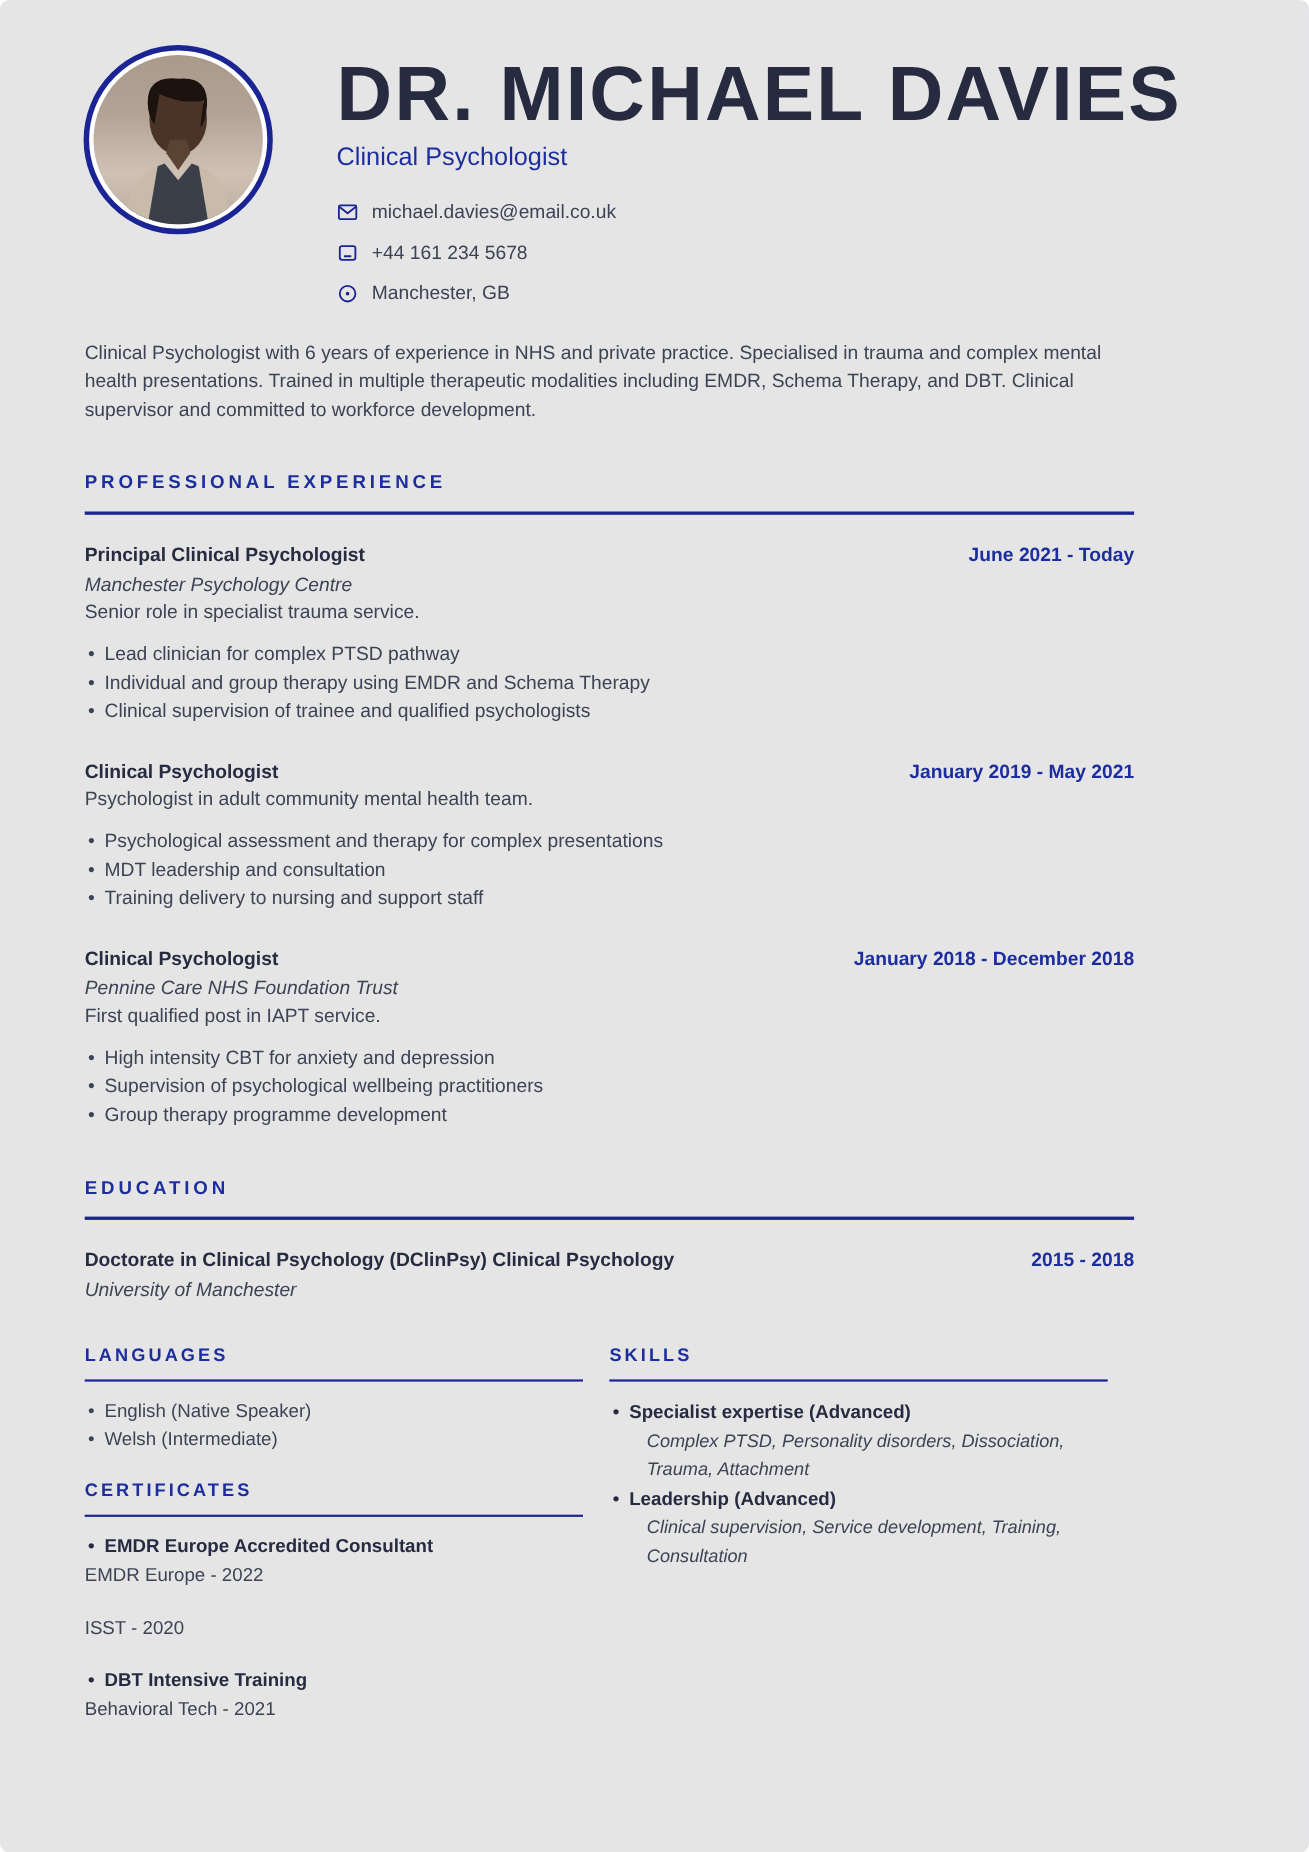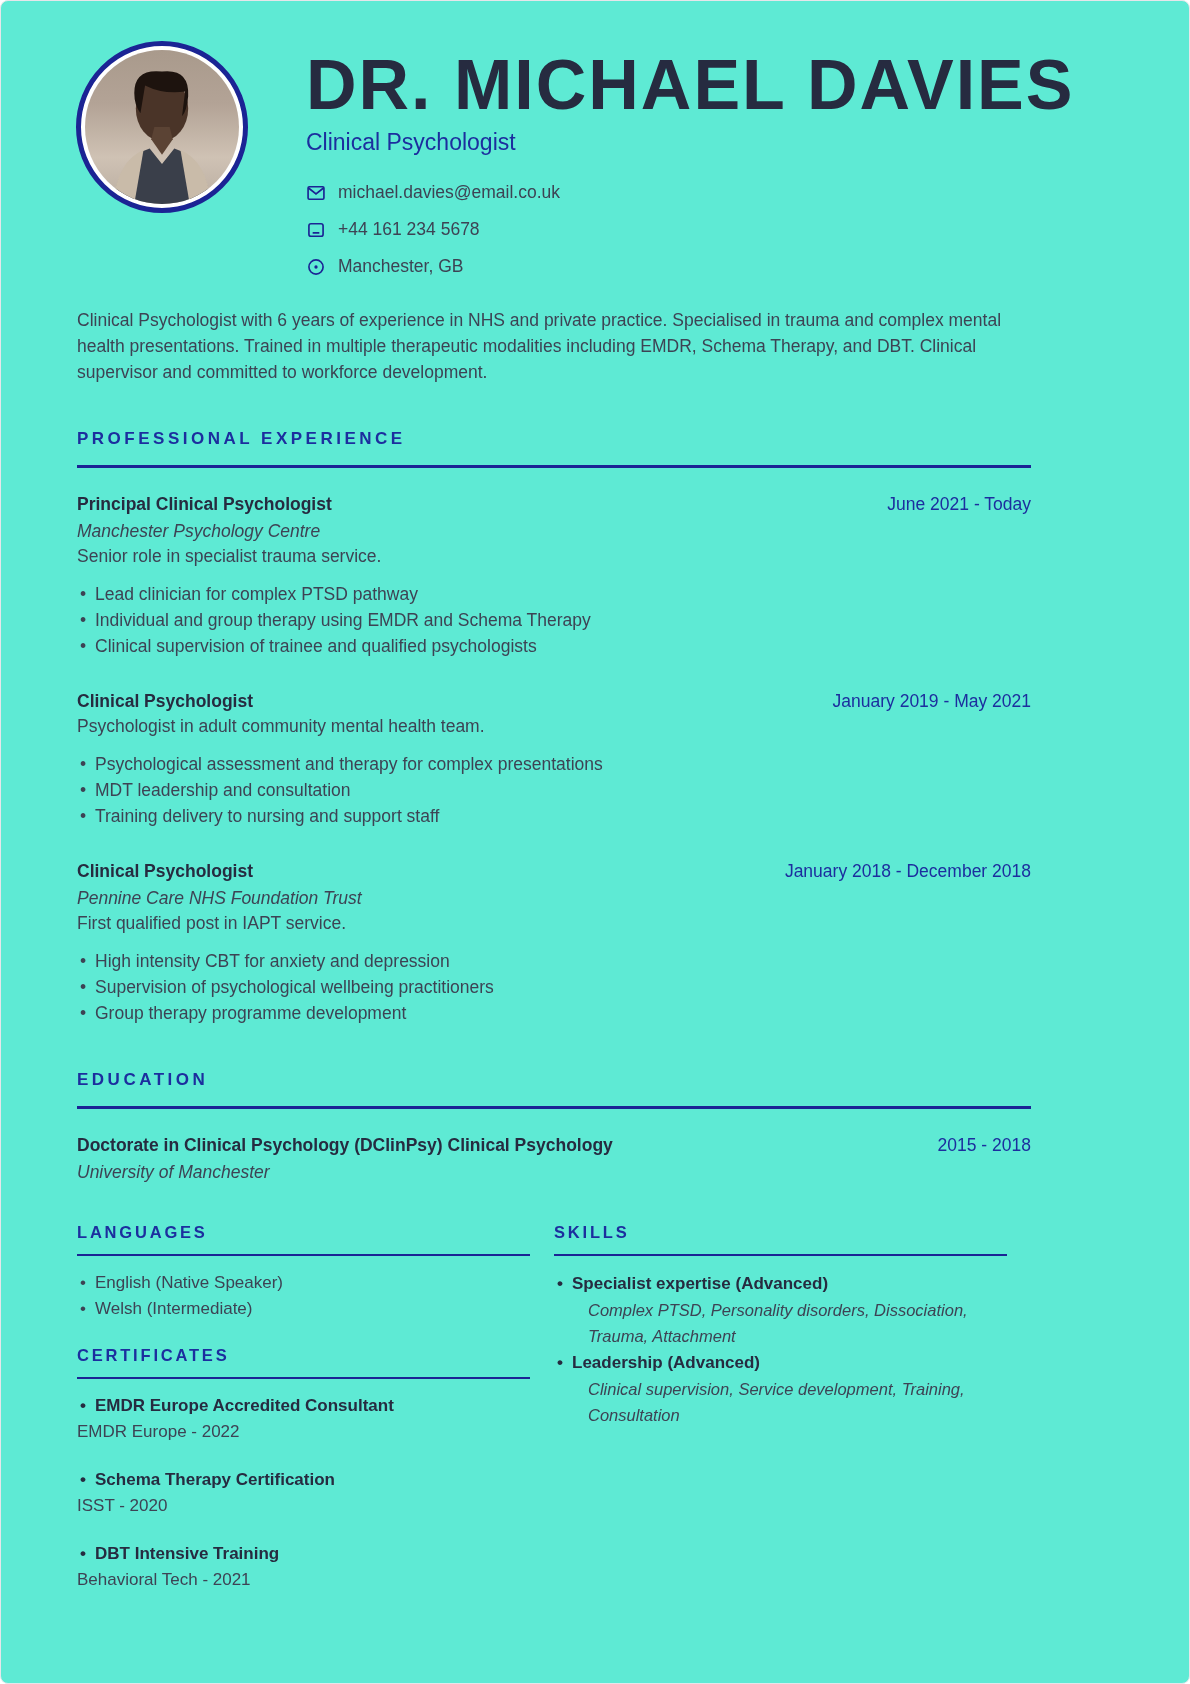--- a/index.html
+++ b/index.html
@@ -8,21 +8,21 @@
     font-family:"Liberation Sans","DejaVu Sans",sans-serif;
     color:#3d4354;
     position:relative;
   }
   .page{
     box-sizing:border-box;
     width:1190px;height:1684px;
     border:1px solid #e6e6ea;
     border-radius:8px;
     overflow:hidden;
-    background:#5eead4;
+    background:#e5e5e5;
   }
   
   .cv-header{
     display:flex;
     align-items:flex-start;
     padding:40px 0 0 75px;
   }
   .photo-ring{
     flex:0 0 auto;
     width:172px;height:172px;
@@ -88,21 +88,21 @@
     font-weight:700;
     letter-spacing:3.5px;
     color:#1c2e9e;
   }
   .rule{height:3px;background:#1b2494;border:0;margin:16px 0 0 0;}
   .rule.thin{height:2px;margin:12px 0 0 0;}
   
   .job{margin-top:26px;}
   .row{display:flex;justify-content:space-between;align-items:baseline;}
   .job-name{font-size:17.5px;font-weight:700;color:#262b40;}
-  .job-dates{font-size:17.5px;font-weight:400;color:#1c2e9e;white-space:nowrap;}
+  .job-dates{font-size:17.5px;font-weight:700;color:#1c2e9e;white-space:nowrap;}
   .company{font-style:italic;font-size:17.5px;color:#3d4354;margin-top:6px;}
   .job-desc{font-size:17.5px;color:#3d4354;margin-top:4px;}
   ul.bullets{list-style:none;margin:14px 0 0 0;padding:0;}
   ul.bullets li{
     position:relative;
     padding-left:18px;
     font-size:17.5px;
     line-height:26px;
     color:#3d4354;
   }
@@ -280,21 +280,20 @@
           <li>Welsh (Intermediate)</li>
         </ul>
 
         <h3 class="col-heading">CERTIFICATES</h3>
         <div class="rule thin"></div>
         <div class="cert">
           <div class="cert-name">EMDR Europe Accredited Consultant</div>
           <div class="cert-issuer">EMDR Europe - 2022</div>
         </div>
         <div class="cert">
-          <div class="cert-name">Schema Therapy Certification</div>
           <div class="cert-issuer">ISST - 2020</div>
         </div>
         <div class="cert">
           <div class="cert-name">DBT Intensive Training</div>
           <div class="cert-issuer">Behavioral Tech - 2021</div>
         </div>
       </div>
 
       <div class="col">
         <h3 class="col-heading first">SKILLS</h3>

